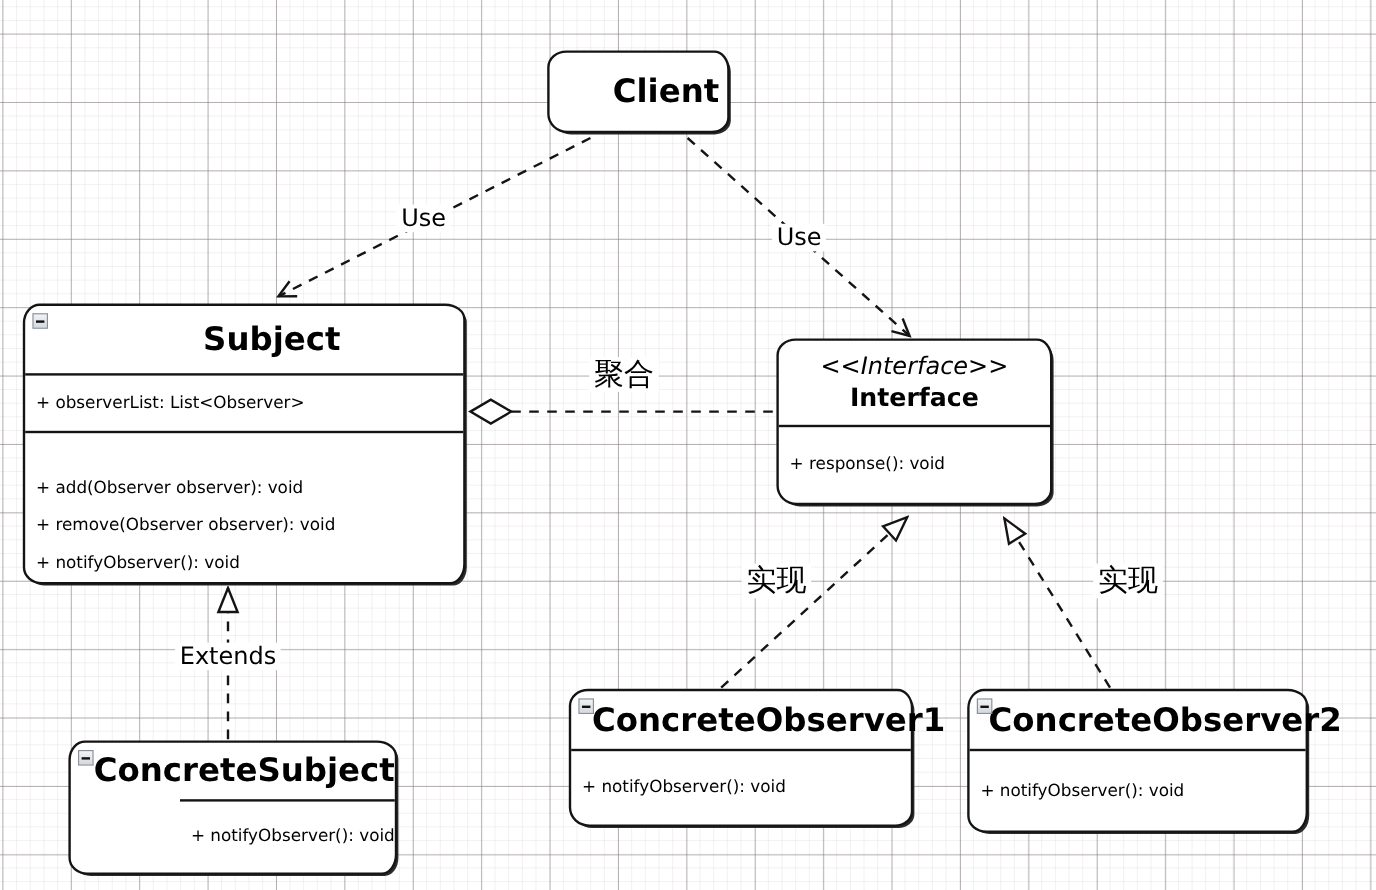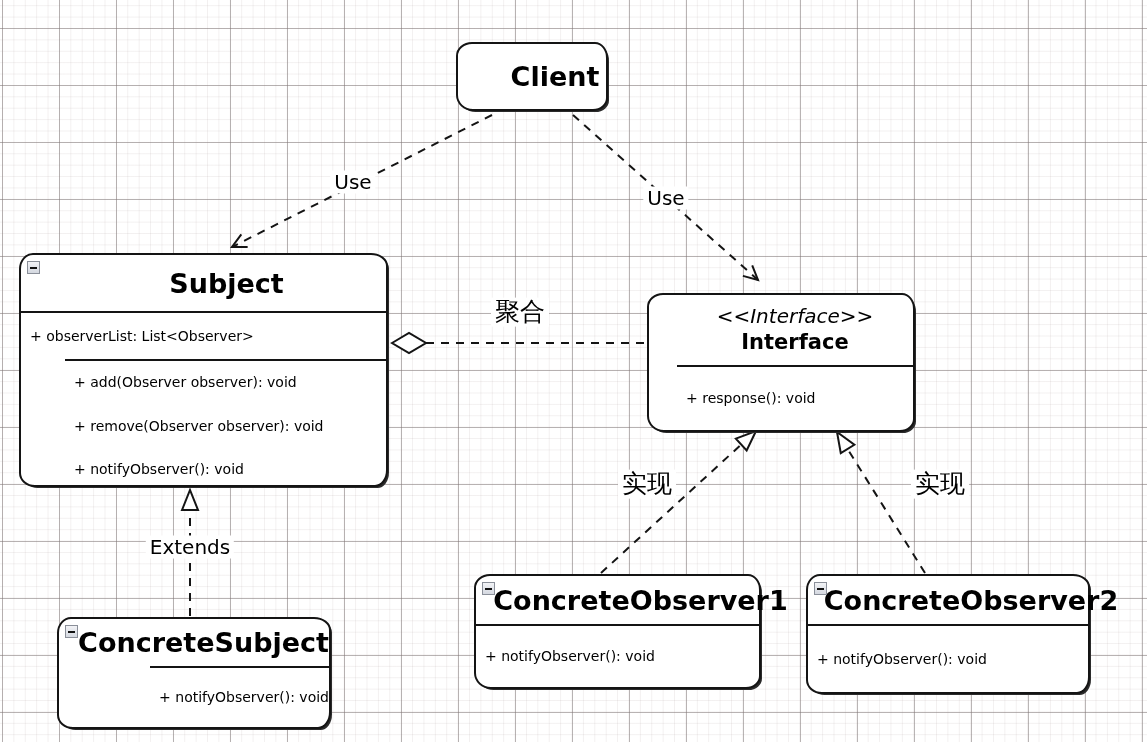--- a/index.html
+++ b/index.html
@@ -112,28 +112,28 @@
   </div>
 
   <div class="uml-box r2" style="left:19px; top:253px; width:369px; height:234px;">
     <span class="collapse">
         <span class="minus"></span>
       </span>
     <div class="box-title" style="height:56px;">Subject</div>
     <div class="sec" style="flex:0 0 46px;">
       <div class="line">+ observerList: List&lt;Observer&gt;</div>
     </div>
-    <div class="sec" style="padding-top:6px; justify-content:space-between;margin-left:44px;">
+    <div class="sec" style="padding-top:6px; justify-content:flex-end;">
       <div class="line">+ add(Observer observer): void</div>
       <div class="line">+ remove(Observer observer): void</div>
       <div class="line">+ notifyObserver(): void</div>
     </div>
   </div>
 
-  <div class="uml-box r1" style="left:647px; top:293px; width:268px; height:139px;padding-left:28px;">
+  <div class="uml-box r1" style="left:647px; top:282px; width:230px; height:139px;">
     <div class="stereo-wrap" style="height:70px;">
       <div class="stereotype">&lt;&lt;Interface&gt;&gt;</div>
       <div class="stereo-name">Interface</div>
     </div>
     <div class="sec">
       <div class="line">+ response(): void</div>
     </div>
   </div>
 
   <div class="uml-box r2" style="left:57px; top:617px; width:274px; height:112px;align-items:flex-end;">

